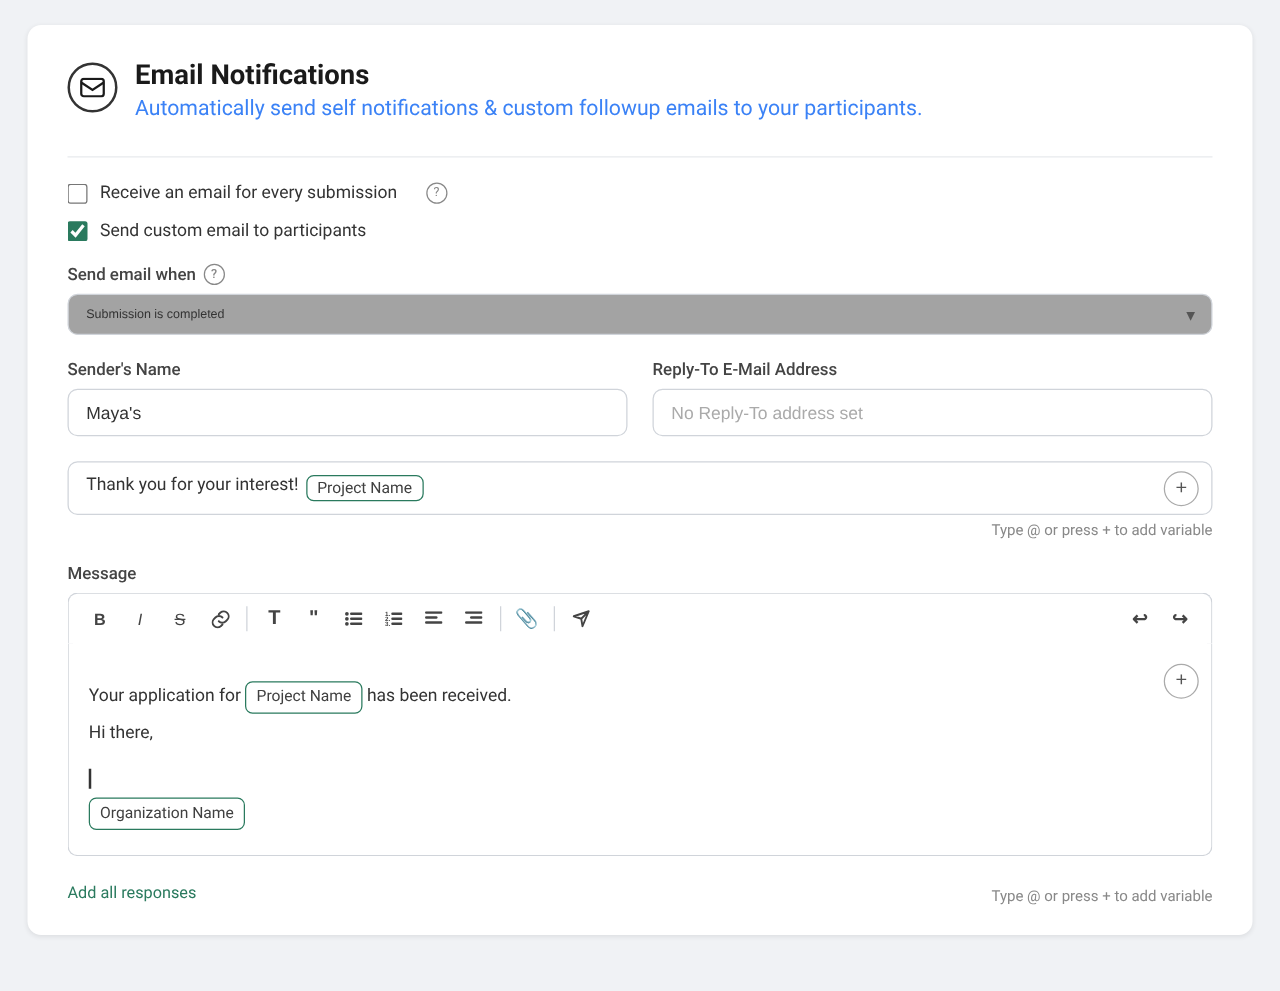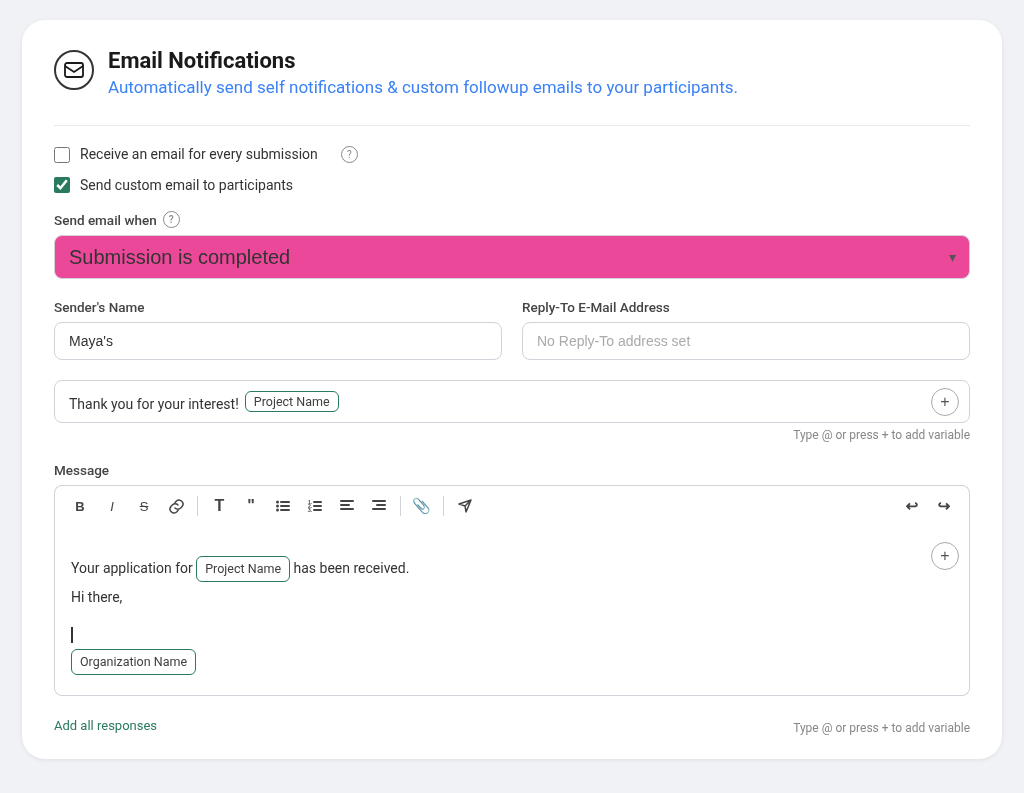--- a/index.html
+++ b/index.html
@@ -5,21 +5,21 @@
     * { box-sizing: border-box; margin: 0; padding: 0; }
     body {
       font-family: -apple-system, BlinkMacSystemFont, 'Segoe UI', Roboto, sans-serif;
       background: #f0f2f5;
       min-height: 793px;
       padding: 20px;
       color: #333;
     }
     .card {
       background: #fff;
-      border-radius: 23px;
+      border-radius: 11px;
       padding: 28px 32px 24px 32px;
       max-width: 980px;
       margin: 0 auto;
       box-shadow: 0 1px 4px rgba(0,0,0,0.08);
     }
     .header {
       display: flex;
       align-items: flex-start;
       gap: 14px;
       margin-bottom: 28px;
@@ -98,23 +98,23 @@
       gap: 6px;
     }
     .select-wrapper {
       position: relative;
     }
     .select-wrapper select {
       width: 100%;
       padding: 10px 14px;
       border: 1.5px solid #d0d4da;
       border-radius: 8px;
-      font-size: 20px;
-      color: #333;
-      background: #ec4899;
+      font-size: 10px;
+      color: #333;
+      background: #a3a3a3;
       appearance: none;
       cursor: pointer;
       outline: none;
     }
     .chevron-down {
       position: absolute;
       right: 14px;
       top: 50%;
       transform: translateY(-50%);
       pointer-events: none;
@@ -135,21 +135,21 @@
       font-size: 14px;
       color: #333;
       background: #fff;
       outline: none;
     }
     .form-input::placeholder {
       color: #aaa;
     }
     .subject-content {
       display: flex;
-      align-items: flex-end;
+      align-items: flex-start;
       gap: 6px;
       flex-wrap: wrap;
       padding: 10px 48px 10px 14px;
       border: 1.5px solid #d0d4da;
       border-radius: 8px;
       font-size: 14px;
       color: #333;
       background: #fff;
       min-height: 42px;
       position: relative;

